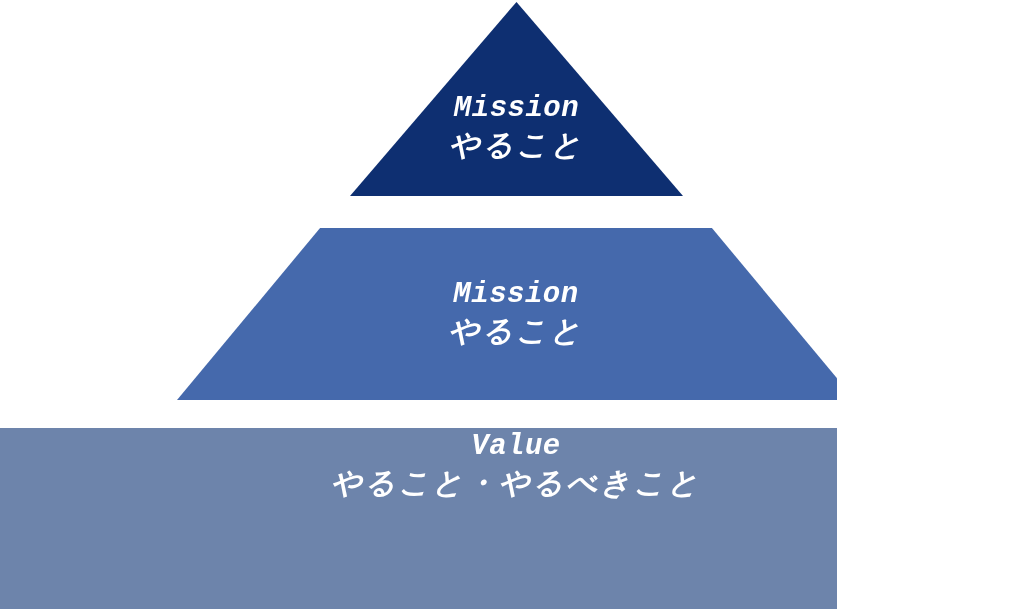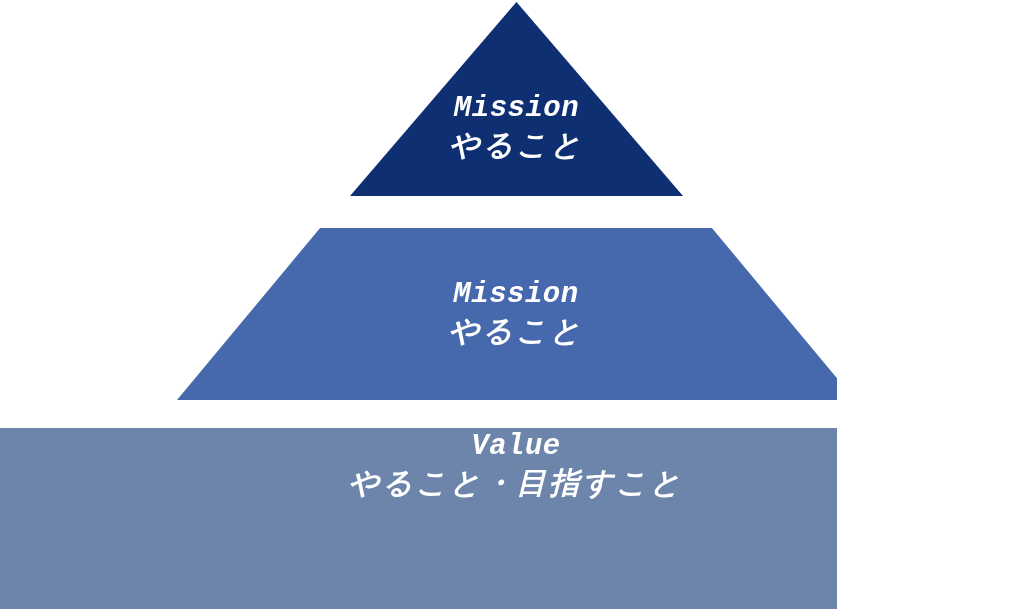--- a/index.html
+++ b/index.html
@@ -73,16 +73,16 @@
     <span class="label-ja">やること</span>
   </div>
 
   <div class="layer layer-vision" style="background: rgb(69, 105, 172);">
     <span class="label-en">Mission</span>
     <span class="label-ja">やること</span>
   </div>
 
   <div class="layer layer-value" style="background: rgb(109, 132, 171);">
     <span class="label-en">Value</span>
-    <span class="label-ja">やること・目指すこと</span>
+    <span class="label-ja">やること・やるべきこと</span>
   </div>
 
 </div>
 
 </body></html>

